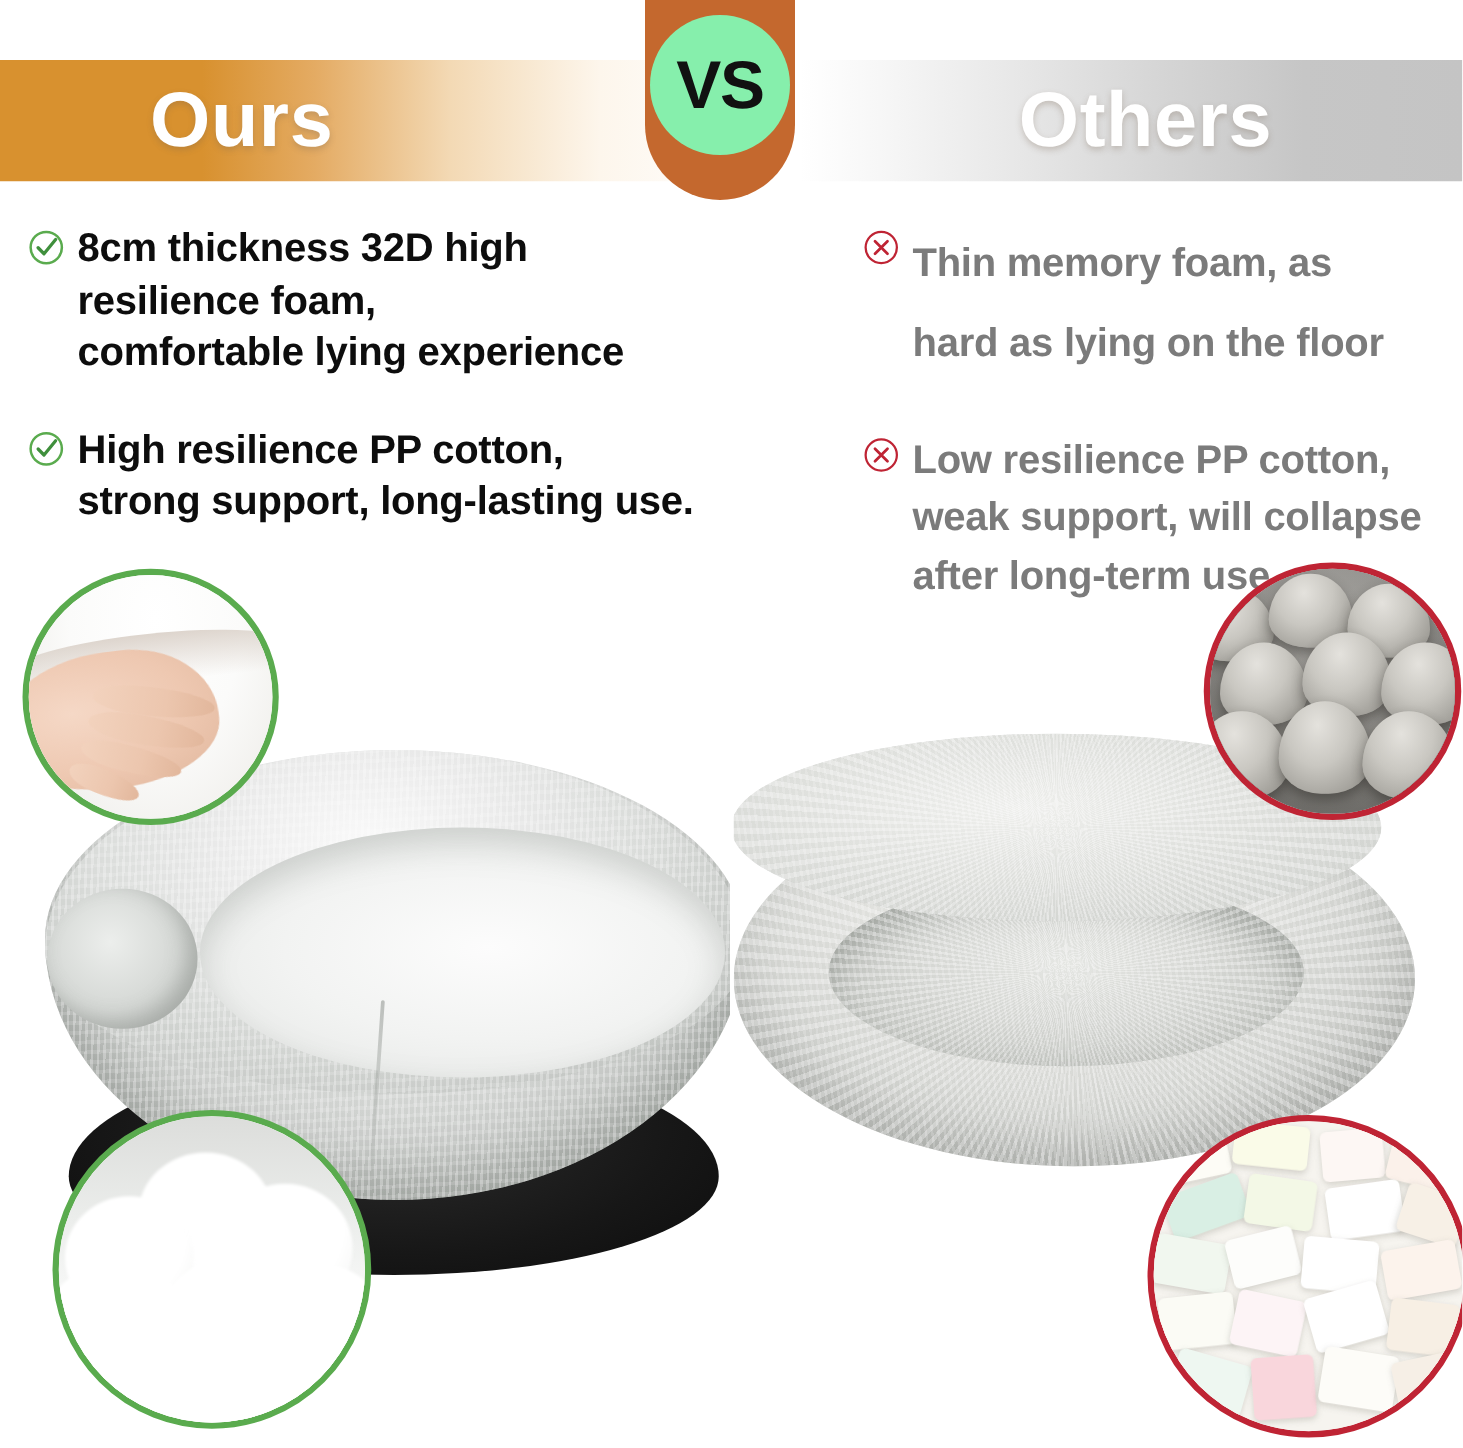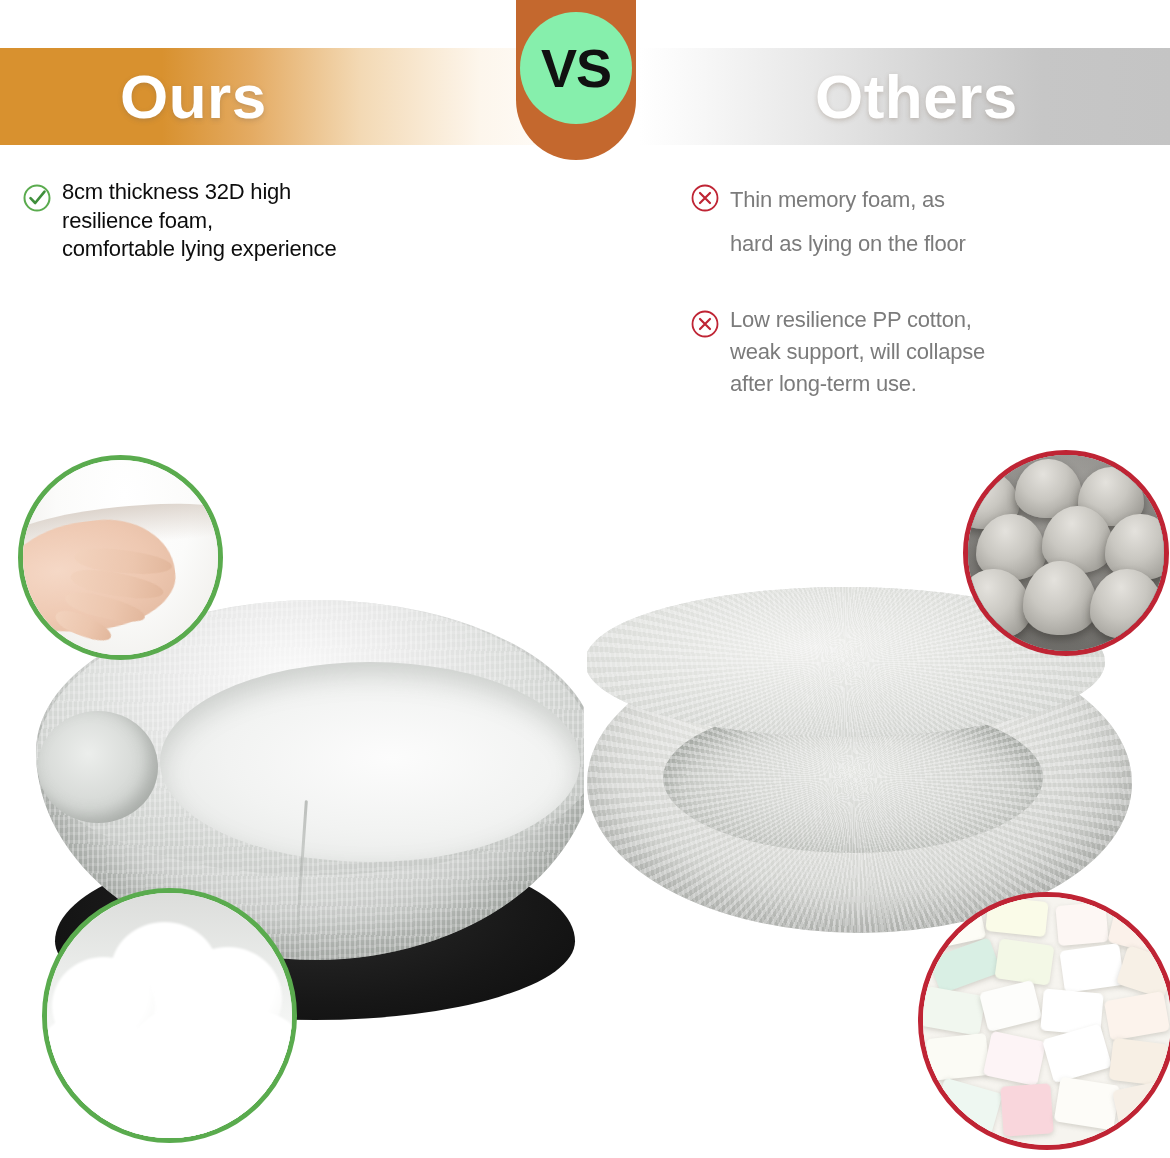--- a/index.html
+++ b/index.html
@@ -114,22 +114,22 @@
   .bullet-icon {
     flex: 0 0 auto;
     width: 30px;
     height: 30px;
     margin-top: 5px;
     margin-right: 10px;
   }
   .bullet-icon svg { display: block; width: 30px; height: 30px; }
 
   .feature-text {
-    font-size: 22px;
-    font-weight: normal;
+    font-size: 32px;
+    font-weight: bold;
     line-height: 1.30;
     white-space: pre-line;
   }
   .col-left .feature-text {
     color: #0d0d0d;
     letter-spacing: -0.2px;
   }
   .col-right .feature-text {
     color: #7b7b7b;
     letter-spacing: -0.2px;
@@ -382,20 +382,30 @@
         <svg viewBox="0 0 30 30" xmlns="http://www.w3.org/2000/svg">
           <circle cx="15" cy="15" r="12.5" fill="none" stroke="#5aab4e" stroke-width="2"></circle>
           <path d="M8.5 15.2 L13.2 20 L22.5 8.6" fill="none" stroke="#3f8f3c" stroke-width="2.6" stroke-linecap="round" stroke-linejoin="round"></path>
         </svg>
       </span>
       <span class="feature-text">8cm thickness 32D high
 resilience foam,
 comfortable lying experience</span>
     </div>
 
+    <div class="feature feature-1">
+      <span class="bullet-icon">
+        <svg viewBox="0 0 30 30" xmlns="http://www.w3.org/2000/svg">
+          <circle cx="15" cy="15" r="12.5" fill="none" stroke="#5aab4e" stroke-width="2"></circle>
+          <path d="M8.5 15.2 L13.2 20 L22.5 8.6" fill="none" stroke="#3f8f3c" stroke-width="2.6" stroke-linecap="round" stroke-linejoin="round"></path>
+        </svg>
+      </span>
+      <span class="feature-text">High resilience PP cotton,
+strong support, long-lasting use.</span>
+    </div>
   </div>
 
   <div class="col col-right clip-guard">
 
     <div class="feature feature-0">
       <span class="bullet-icon">
         <svg viewBox="0 0 30 30" xmlns="http://www.w3.org/2000/svg">
           <circle cx="15" cy="15" r="12.5" fill="none" stroke="#bf2434" stroke-width="1.8"></circle>
           <path d="M10 10 L20 20 M20 10 L10 20" fill="none" stroke="#bf2434" stroke-width="2.2" stroke-linecap="round"></path>
         </svg>

